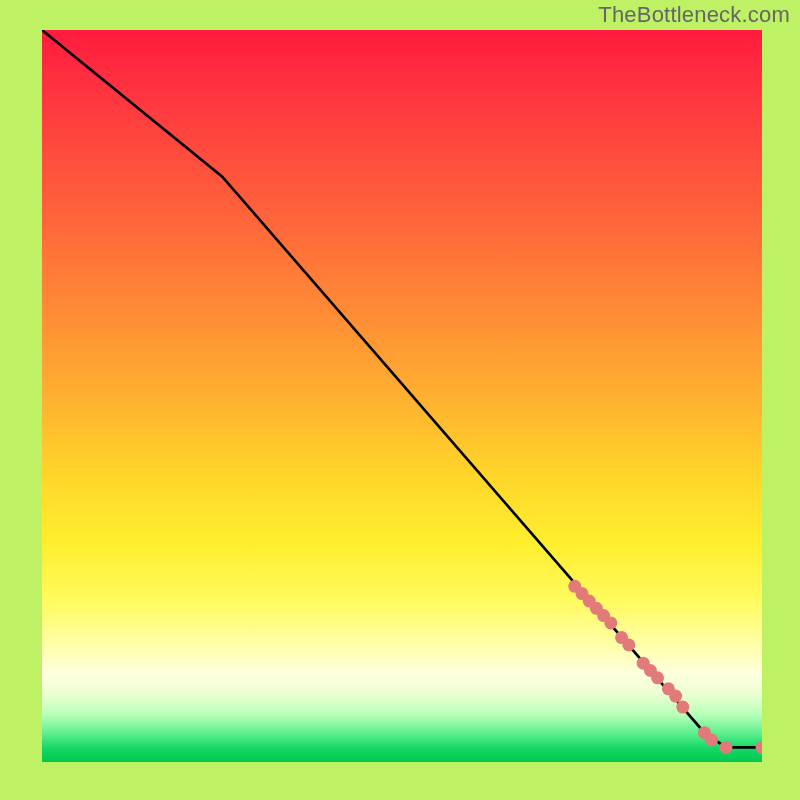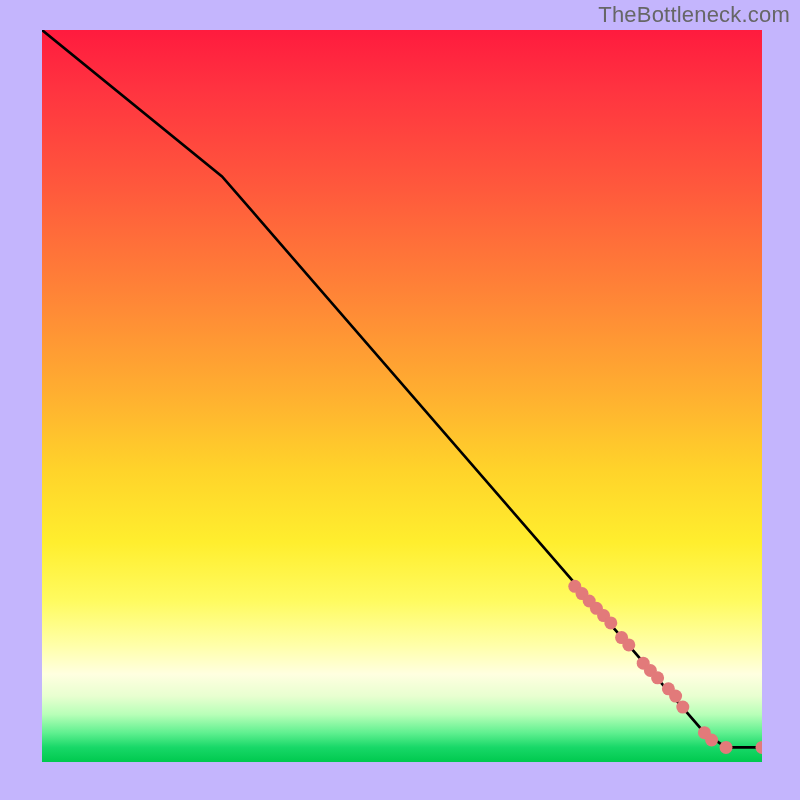--- a/index.html
+++ b/index.html
@@ -8,21 +8,21 @@
     width: 800px;
     height: 800px;
     background: #000;
     overflow: hidden;
     font-family: Arial, Helvetica, sans-serif;
   }
   .frame {
     position: relative;
     width: 800px;
     height: 800px;
-    background: #c4b5fd;
+    background: #bef264;
     text-align: right;
   }
   .watermark {
     position: absolute;
     top: 2px;
     right: 10px;
     color: #666;
     font-size: 22px;
     font-weight: 500;
     letter-spacing: 0.2px;

